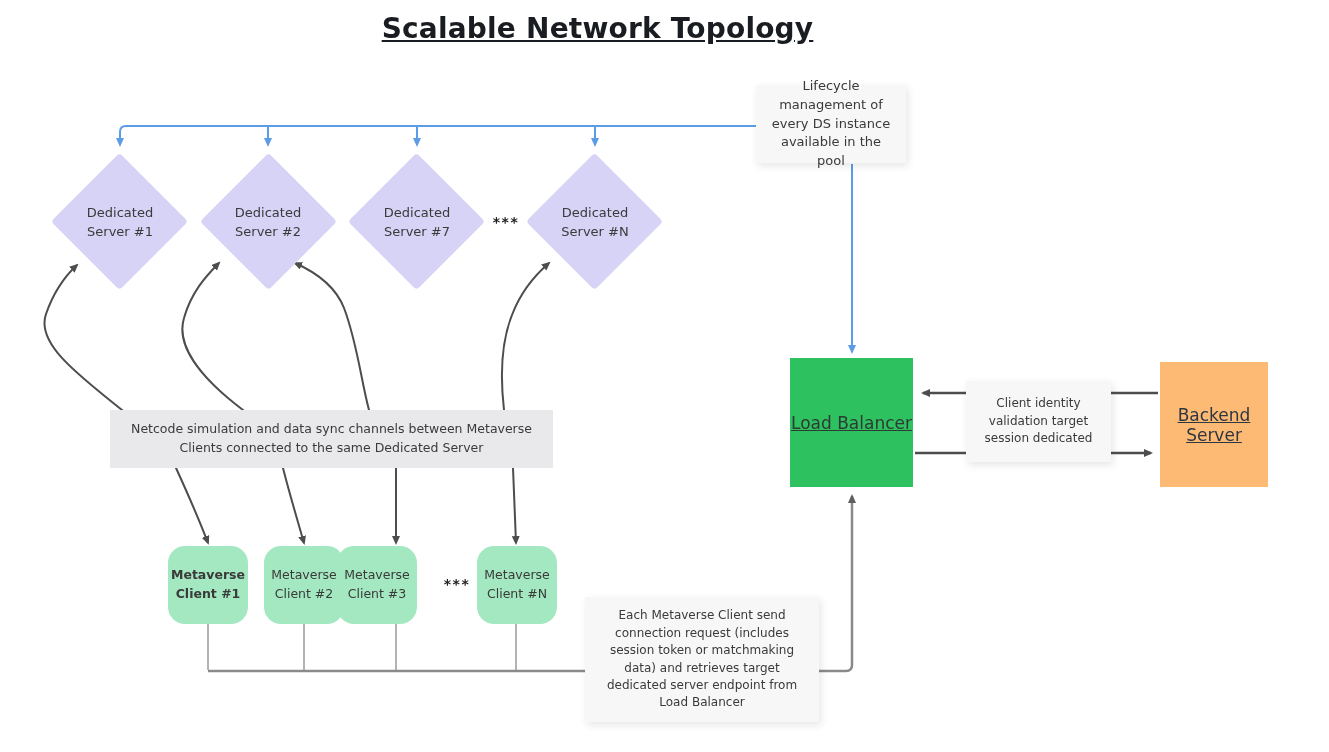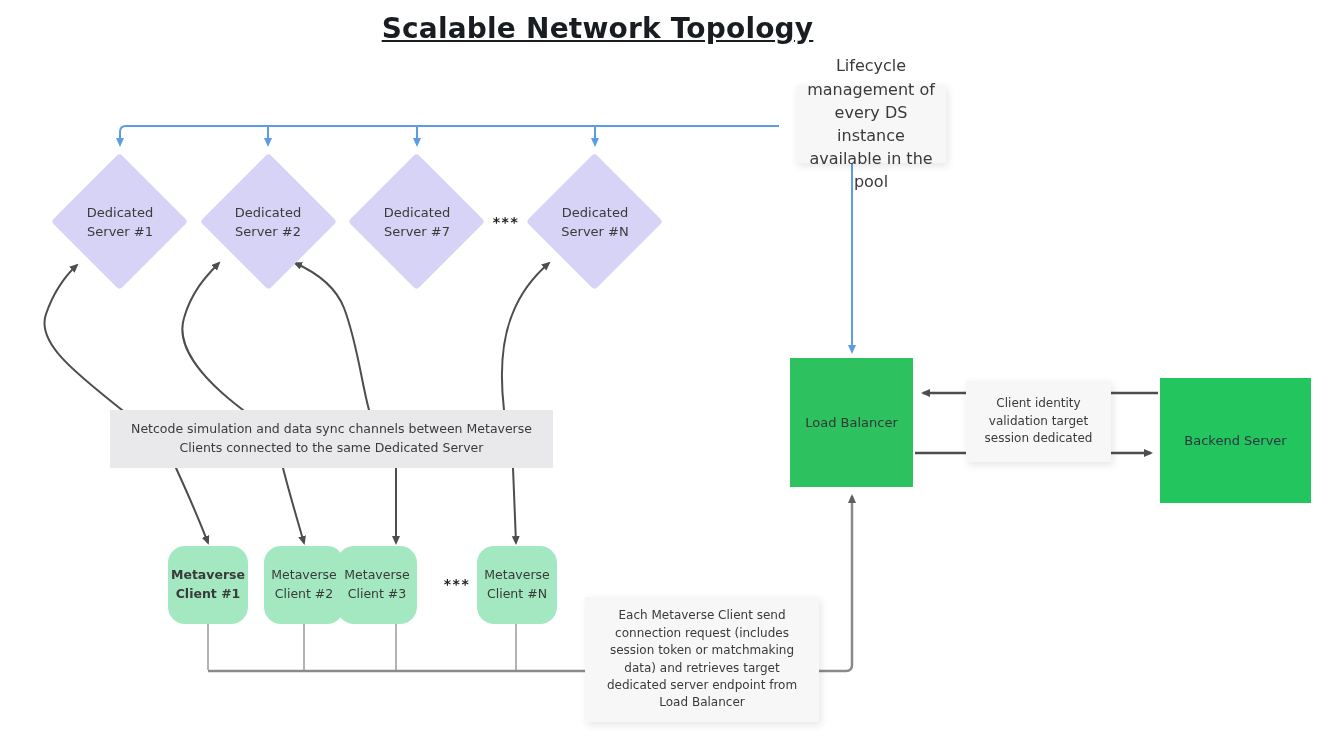--- a/index.html
+++ b/index.html
@@ -21,30 +21,30 @@
     position:absolute;width:92px;height:60px;display:flex;align-items:center;justify-content:center;
     text-align:center;font-size:13px;line-height:1.5;color:#3a3a3a;z-index:3;
   }
   .client{
     width:80px;height:78px;border-radius:17px;background:#a3e8c0;
     display:flex;align-items:center;justify-content:center;text-align:center;
     font-size:12.5px;line-height:1.5;
   }
   .bigbox{
     display:flex;align-items:center;justify-content:center;text-align:center;
-    font-size:13px;color:#2e3a33;
+    font-size:17px;color:#2e3a33;text-decoration:underline;
   }
   .lb{left:790px;top:358px;width:123px;height:129px;background:#2ec160;}
-  .bs{left:1160px;top:378px;width:151px;height:125px;background:#22c55e;color:#2e3640;}
+  .bs{left:1160px;top:362px;width:108px;height:125px;background:#fdba74;color:#2e3640;}
   .note{
     background:#f7f7f8;box-shadow:2px 3px 8px rgba(0,0,0,.10);
     text-align:center;font-size:12px;line-height:1.45;color:#3a3a3a;
     display:flex;align-items:center;justify-content:center;
   }
-  .note-lifecycle{left:796px;top:85px;width:150px;height:78px;padding:8px 10px;font-size:16px;}
+  .note-lifecycle{left:756px;top:85px;width:150px;height:78px;padding:8px 10px;font-size:13px;}
   .note-identity{left:966px;top:381px;width:145px;height:81px;padding:8px 8px;}
   .note-request{left:585px;top:597px;width:234px;height:125px;padding:10px 12px;}
   .netcode{
     left:110px;top:410px;width:443px;height:58px;background:#e9e8ea;
     display:flex;align-items:center;justify-content:center;text-align:center;
     font-size:12.5px;line-height:1.5;padding:0 14px;box-shadow:none;
   }
   .dots{
     position:absolute;z-index:2;width:44px;text-align:center;
     font-weight:700;font-size:14px;letter-spacing:1.5px;color:#222;

